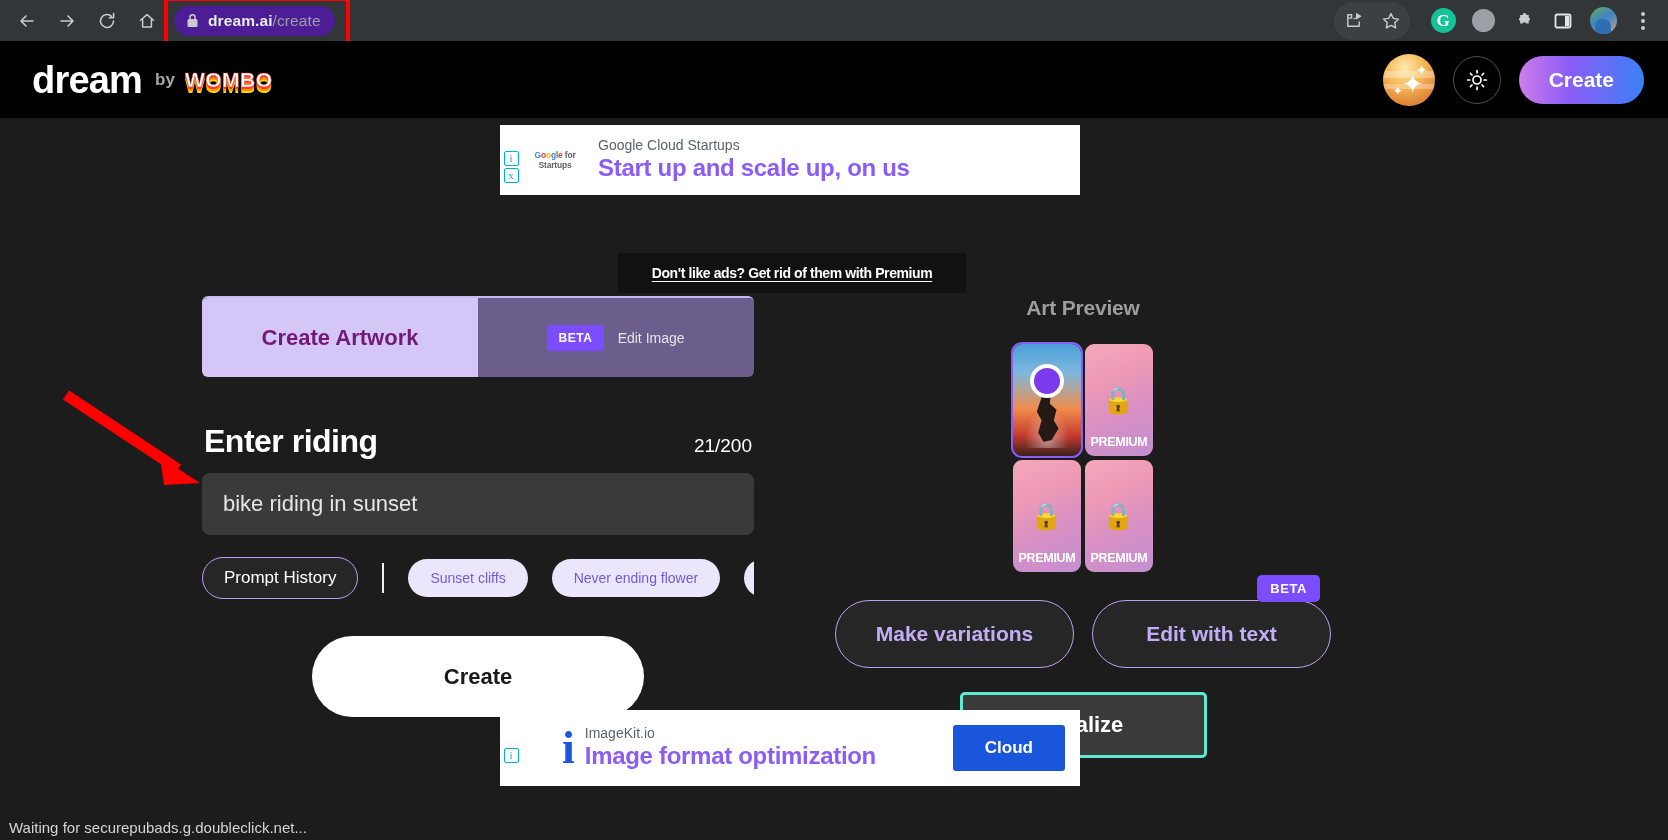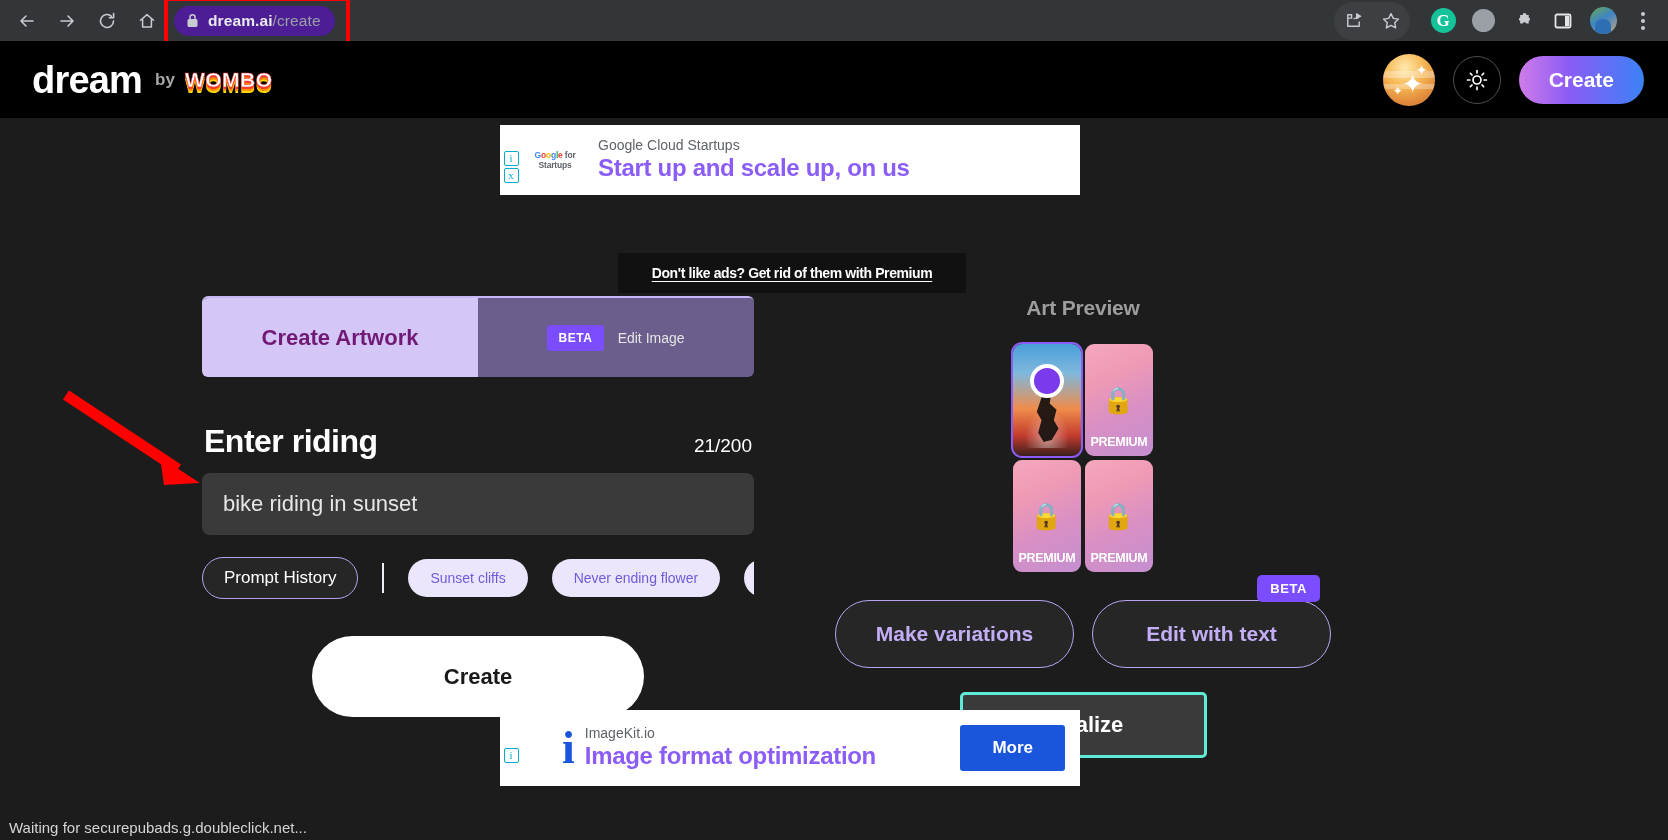--- a/index.html
+++ b/index.html
@@ -544,20 +544,20 @@
 
   <div class="ad-bottom">
     <div class="ad-choice">
       <div class="adc-i">i</div>
     </div>
     <div class="ik-i">i</div>
     <div class="ad-txt">
       <div class="ad-kicker">ImageKit.io</div>
       <div class="ad-head">Image format optimization</div>
     </div>
-    <div class="ad-cta-blue">More</div>
+    <div class="ad-cta-blue">Cloud</div>
   </div>
 
   <div class="status-bar">
     <span>Waiting for securepubads.g.doubleclick.net...</span>
   </div>
 
 </div>
 
 </body></html>

